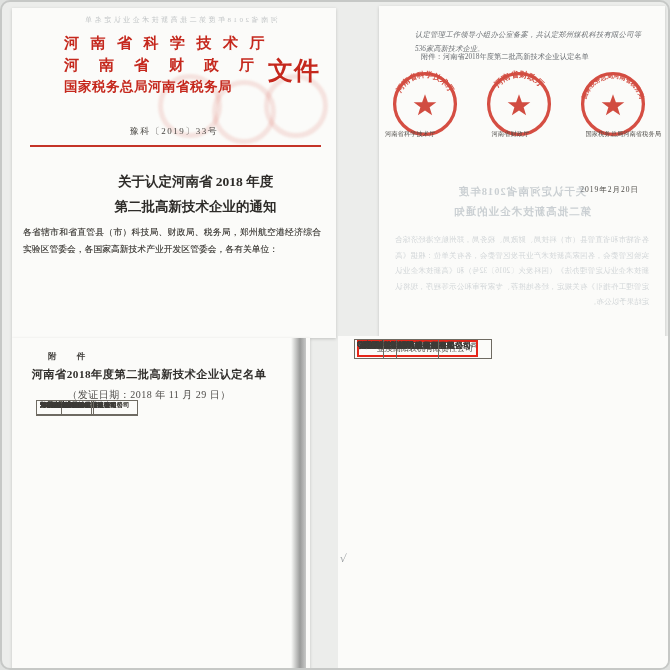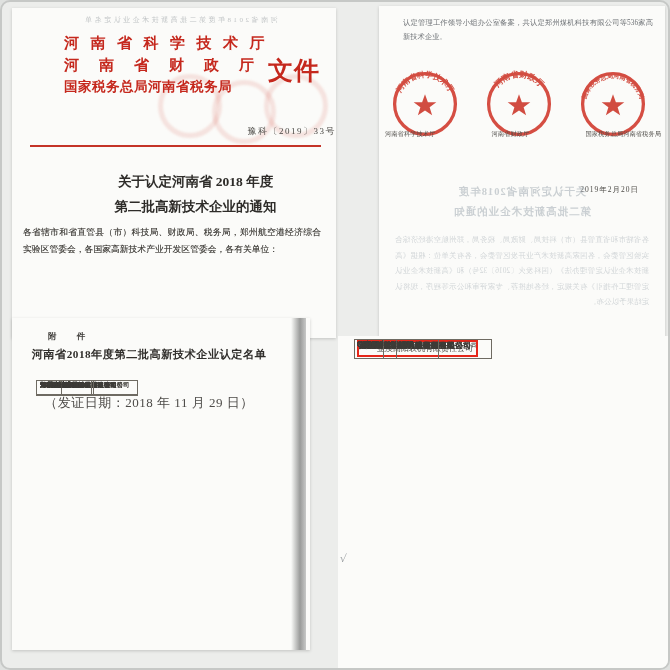--- a/index.html
+++ b/index.html
@@ -17,21 +17,21 @@
   .mirror-top{top:7px;left:30px;right:18px;text-align:center;font-size:7px;
     transform:scaleX(-1);color:#9aa0a4;opacity:.6;filter:blur(.4px);letter-spacing:2.5px;white-space:nowrap;overflow:hidden;}
   .red-head{top:24px;left:52px;color:#c5281d;white-space:nowrap;position:absolute;}
   .red-head div{position:static;}
   .rh1{font-size:15px;font-weight:bold;letter-spacing:11.5px;line-height:22px;}
   .rh2{font-size:15px;font-weight:bold;letter-spacing:20px;line-height:22px;}
   .rh3{font-size:13.5px;font-weight:bold;letter-spacing:.5px;line-height:21px;}
   .doc-type{top:46px;left:256px;font-size:25px;font-weight:bold;color:#c5281d;letter-spacing:1px;}
   .bc{width:54px;height:54px;border:5px solid rgba(216,84,72,.15);border-radius:50%;filter:blur(1.1px);}
   .bc1{left:146px;top:66px;}.bc2{left:200px;top:72px;}.bc3{left:252px;top:66px;}
-  .doc-no{top:117px;left:0;width:100%;text-align:right;font-size:9px;letter-spacing:1.5px;color:#4a4844;}
+  .doc-no{top:117px;left:0;width:100%;text-align:center;font-size:9px;letter-spacing:1.5px;color:#4a4844;}
   .red-rule{top:137px;left:18px;right:15px;height:2px;background:#c43428;}
   .doc-title{top:161px;left:0;width:100%;text-align:center;font-size:13.5px;font-weight:bold;
     color:#2e2c29;line-height:25px;}
   .doc-title div{position:static;margin-left:43px;}
   .doc-body{top:216px;left:11px;right:15px;font-size:8.8px;line-height:17px;text-align:justify;
     color:#403e3a;text-shadow:0 0 .5px rgba(70,68,64,.6);}
   .doc-body p{position:static;margin:0;}
   .doc-body p.indent{text-indent:2em;}
 
   
@@ -44,27 +44,27 @@
   .sig-names{top:124px;left:6px;right:4px;display:flex;justify-content:space-between;
     font-size:6.3px;color:#4d4b47;}
   .sig-names span{position:static;white-space:nowrap;}
   .sig-date{top:139px;right:26px;font-size:7.5px;color:#4d4b47;letter-spacing:1px;margin-top:40px;}
   .bleed-block{top:176px;left:16px;right:16px;transform:scaleX(-1);opacity:.6;filter:blur(.5px);}
   .bleed-block div{position:static;}
   .bb-t{font-size:10.5px;font-weight:bold;line-height:20px;text-align:center;color:#aab3b9;letter-spacing:1px;}
   .bb-lines{margin-top:10px;font-size:7.5px;line-height:15.5px;text-align:justify;color:#b6bdc2;}
 
   
-  .page-bl{left:10px;top:316px;width:298px;height:332px;}
+  .page-bl{left:10px;top:336px;width:298px;height:332px;}
   .scan-shadow{right:4px;top:0;bottom:0;width:15px;
     background:linear-gradient(to right,rgba(145,146,145,0),#8f908f 60%,#c2c3c2);opacity:.9;}
   .att-label{top:13px;left:36px;font-size:8.5px;font-weight:bold;letter-spacing:9px;color:#3d3b38;}
   .list-title{top:29px;left:0;right:24px;text-align:center;font-size:11.2px;font-weight:bold;
     color:#2f2d2a;letter-spacing:.5px;white-space:nowrap;}
-  .issue-date{top:50px;left:0;right:24px;text-align:center;font-size:13px;color:#4d4b48;letter-spacing:.5px;margin-top:26px;}
+  .issue-date{top:50px;left:0;right:24px;text-align:center;font-size:10px;color:#4d4b48;letter-spacing:.5px;}
   table{border-collapse:collapse;table-layout:fixed;position:absolute;}
   td,th{border:.7px solid #6e6a62;overflow:hidden;white-space:nowrap;font-weight:normal;
     color:#3e3c38;padding:0 1px;}
   .tbl-left{top:62px;left:24px;width:224px;font-size:6.4px;}
   .tbl-left th{height:14px;font-size:6.6px;letter-spacing:1px;}
   .tbl-left td{height:12.6px;}
   .tbl-left .c0{width:22px;text-align:center;}
   .tbl-left .c1{width:52px;text-align:center;}
   .tbl-left .c2{width:96px;text-align:left;padding-left:3px;}
   .tbl-left .c3{width:54px;text-align:center;letter-spacing:-.2px;}
@@ -102,21 +102,22 @@
     <div class="doc-title">
       <div>关于认定河南省 2018 年度</div>
       <div>第二批高新技术企业的通知</div>
     </div>
     <div class="doc-body">
       <p>各省辖市和省直管县（市）科技局、财政局、税务局，郑州航空港经济综合实验区管委会，各国家高新技术产业开发区管委会，各有关单位：</p>
     </div>
   </div>
 
   <div class="page page-tr">
-    <p class="sig-p1" style="margin:0;">认定管理工作领导小组办公室备案，共认定郑州煤机科技有限公司等536家高新技术企业。</p>
+    <p class="sig-p1" style="margin:12px;font-style:italic;">认定管理工作领导小组办公室备案，共认定郑州煤机科技有限公司等536家高新技术企业。</p>
+    <div class="sig-att">附件：河南省2018年度第二批高新技术企业认定名单</div>
     <div class="seals">
       <svg width="68" height="68" viewBox="0 0 66 66">
         <defs>
             <path id="arc1" d="M 8,40 A 26,26 0 1 1 58,40"></path>
           </defs>
         <circle cx="33" cy="33" r="29.5" fill="none" stroke="#d0372a" stroke-width="3.2"></circle>
         <polygon points="33,23.5 35.8,31.2 44,31.3 37.5,36.2 39.9,44 33,39.2 26.1,44 28.5,36.2 22,31.3 30.2,31.2" fill="#cc3528"></polygon>
         <text font-size="7.5" fill="#cc3528" font-weight="bold"><textPath href="#arc1" startOffset="50%" text-anchor="middle">河南省科学技术厅</textPath></text>
       </svg>
       <svg width="68" height="68" viewBox="0 0 66 66">

